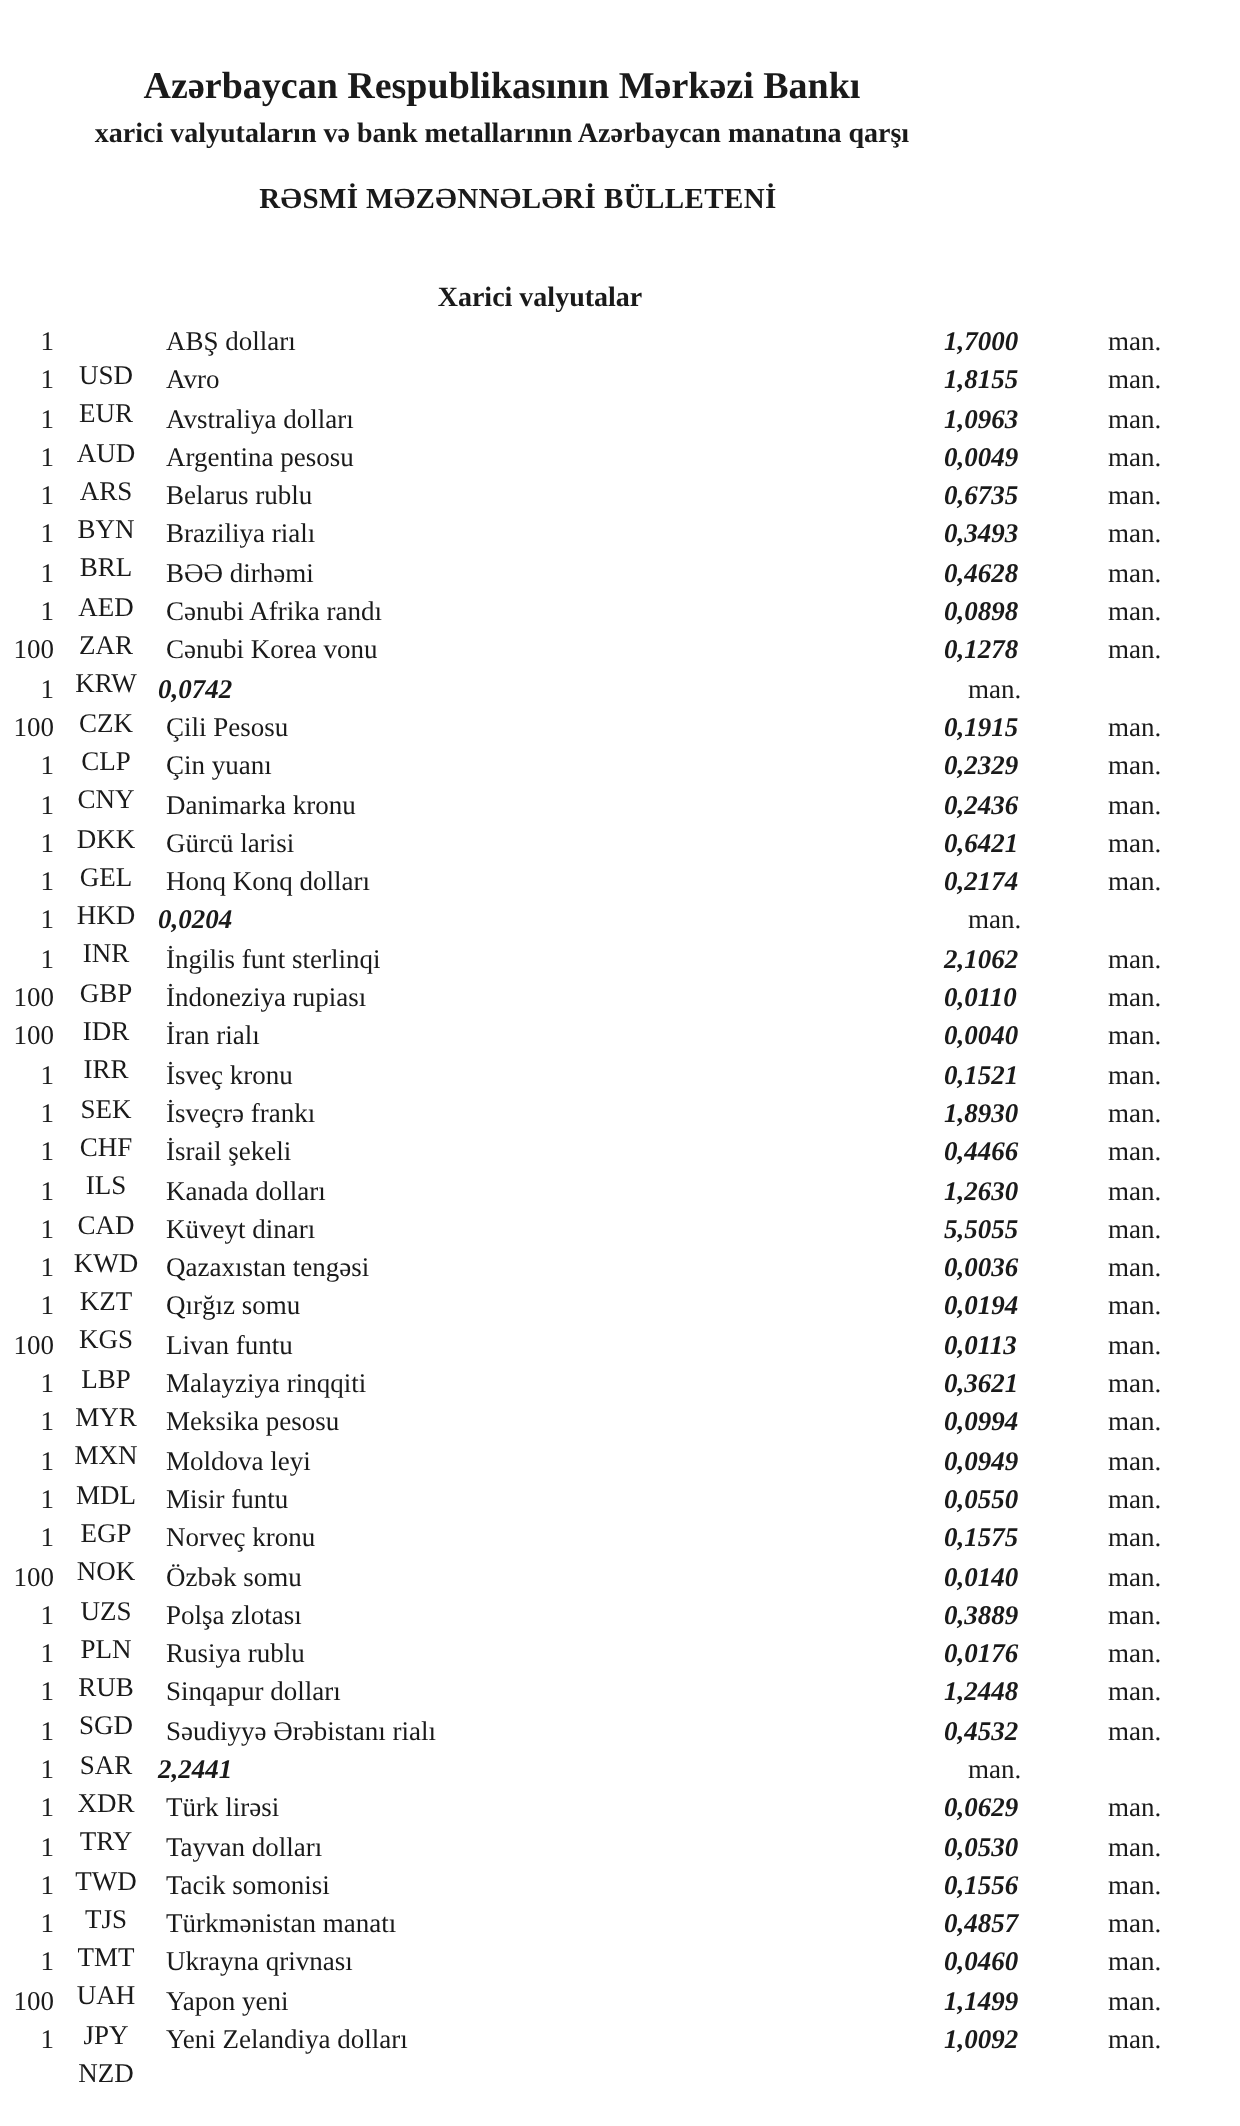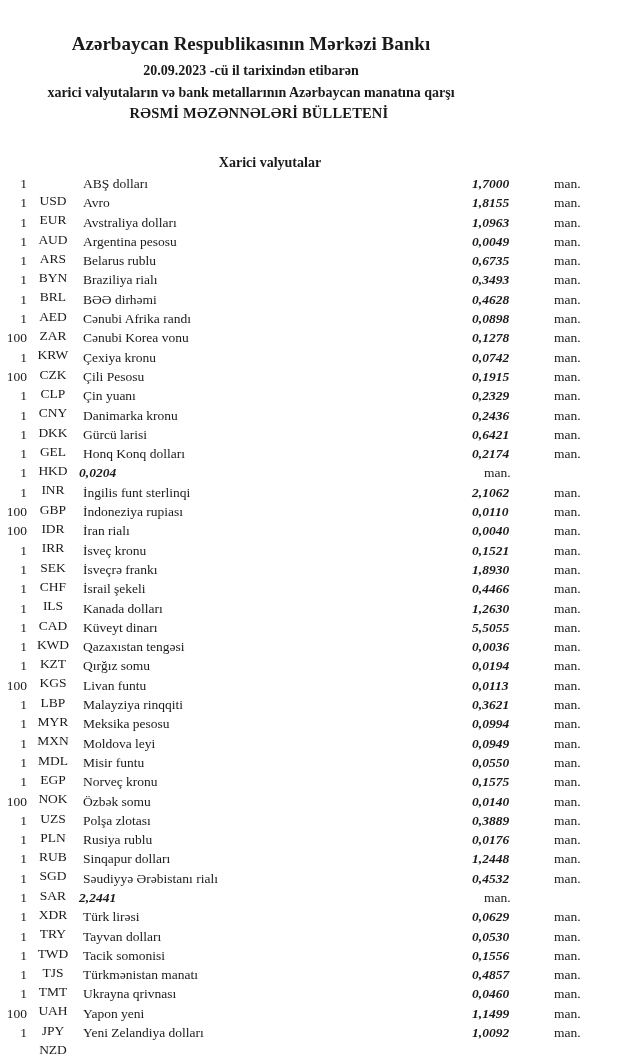--- a/index.html
+++ b/index.html
@@ -26,21 +26,21 @@
     line-height: 17px;
     font-weight: bold;
   }
   .subtitle {
     margin-top: 5px;
     font-size: 14px;
     line-height: 17px;
     font-weight: bold;
   }
   .bulletin-title {
-    margin-top: 4px;
+    margin-top: 16px;
     font-size: 14.5px;
     line-height: 17px;
     font-weight: bold;
     letter-spacing: 0.2px;
     padding-left: 16px;
   }
   .section-title {
     margin-top: 32px;
     text-align: center;
     font-size: 14px;
@@ -64,21 +64,20 @@
   .rate { text-align: left; font-weight: bold; font-style: italic; }
   .unit { padding-left: 12px; }
 </style>
 </head>
 <body>
 
 <div class="page">
 
   <div class="header">
     <div class="bank-name">Azərbaycan Respublikasının Mərkəzi Bankı</div>
-    <div class="date-line">20.09.2023 -cü il tarixindən etibarən</div>
     <div class="subtitle">xarici valyutaların və bank metallarının Azərbaycan manatına qarşı</div>
     <div class="bulletin-title">RƏSMİ MƏZƏNNƏLƏRİ BÜLLETENİ</div>
   </div>
 
   <div class="section-title">Xarici valyutalar</div>
 
   <div class="rates-table">
   <div class="rate-row">
     <span class="qty">1</span>
     <span class="code">USD</span>
@@ -147,21 +146,20 @@
     <span class="qty">100</span>
     <span class="code">KRW</span>
     <span class="name">Cənubi Korea vonu</span>
     <span class="rate">0,1278</span>
     <span class="unit">man.</span>
   </div>
 
   <div class="rate-row">
     <span class="qty">1</span>
     <span class="code">CZK</span>
-    <span class="name">Çexiya kronu</span>
     <span class="rate">0,0742</span>
     <span class="unit">man.</span>
   </div>
 
   <div class="rate-row">
     <span class="qty">100</span>
     <span class="code">CLP</span>
     <span class="name">Çili Pesosu</span>
     <span class="rate">0,1915</span>
     <span class="unit">man.</span>

